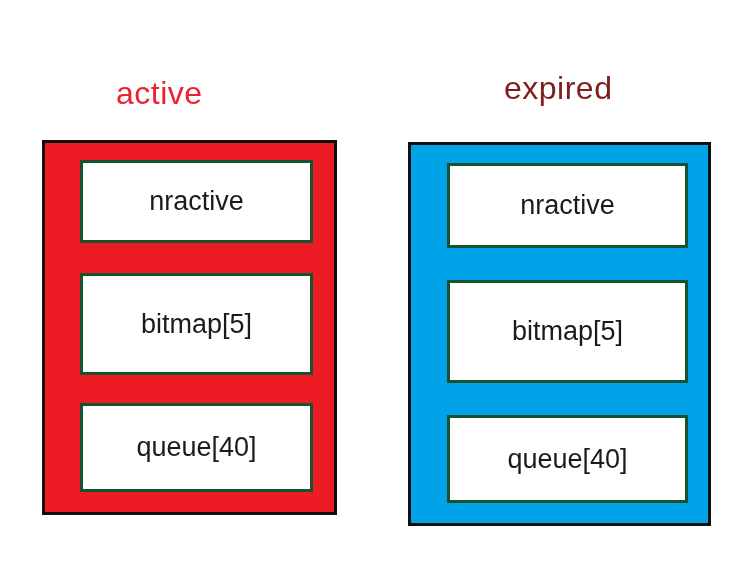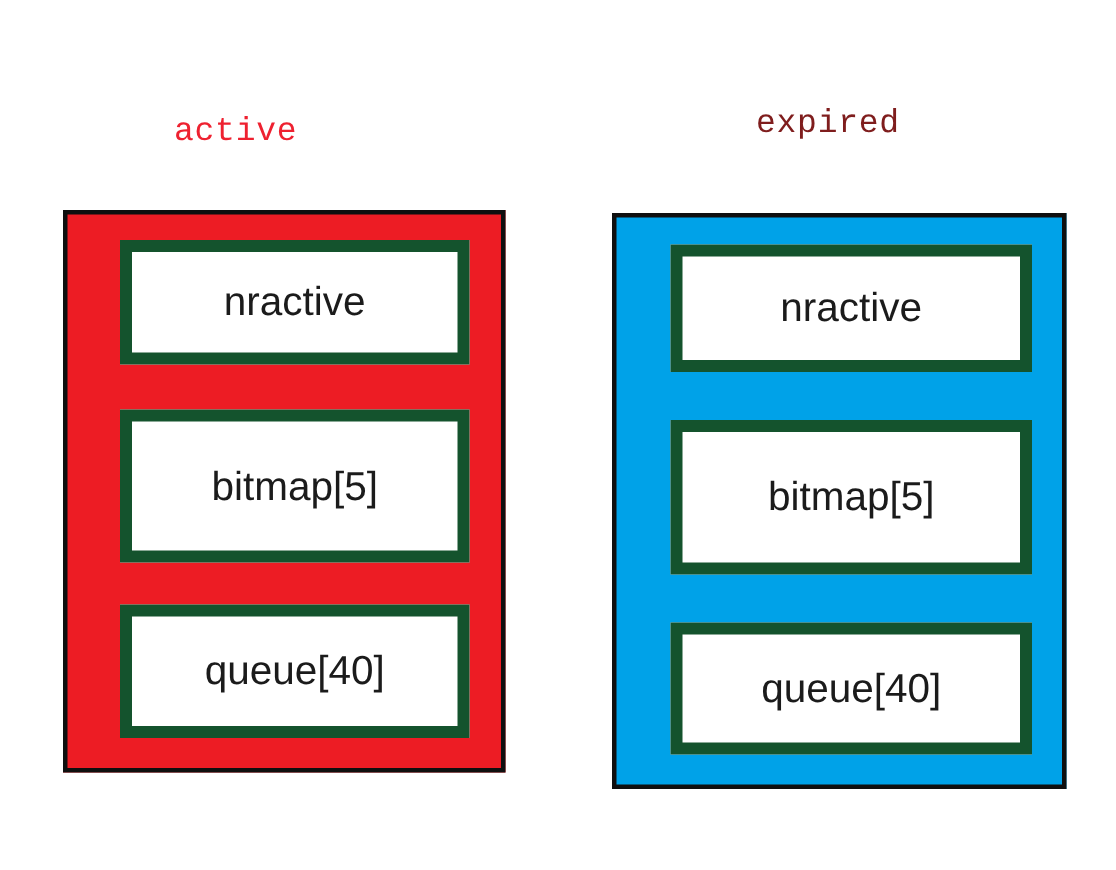--- a/index.html
+++ b/index.html
@@ -7,39 +7,38 @@
   .canvas {
     position: relative;
     width: 744px;
     height: 580px;
     background: #ffffff;
     overflow: hidden;
     font-family: "Liberation Sans", sans-serif;
   }
   .col-label {
     position: absolute;
-    font-size: 22px;
+    font-size: 32px;
     line-height: 1.1;
     font-weight: 400;
     letter-spacing: 0.5px;
     white-space: nowrap;
-    font-family: Liberation Mono, monospace;
   }
   .label-active  { left: 116px; top: 76px; }
   .label-expired { left: 504px; top: 71px; }
   .container-box {
     position: absolute;
     border: 3px solid #0f0f0f;
   }
   .container-active  { left: 42px;  top: 140px; width: 295px; height: 375px; }
   .container-expired { left: 408px; top: 142px; width: 303px; height: 384px; }
   .slot {
     position: absolute;
     background: #ffffff;
-    border: 8px solid #14532d;
+    border: 3px solid #14532d;
     display: flex;
     align-items: center;
     justify-content: center;
     font-size: 27px;
     color: #1b1b1b;
     white-space: nowrap;
   }
   .a-slot-0 { left: 35px; top: 17px;  width: 233px; height: 83px; }
   .a-slot-1 { left: 35px; top: 130px; width: 233px; height: 102px; }
   .a-slot-2 { left: 35px; top: 260px; width: 233px; height: 89px; }

